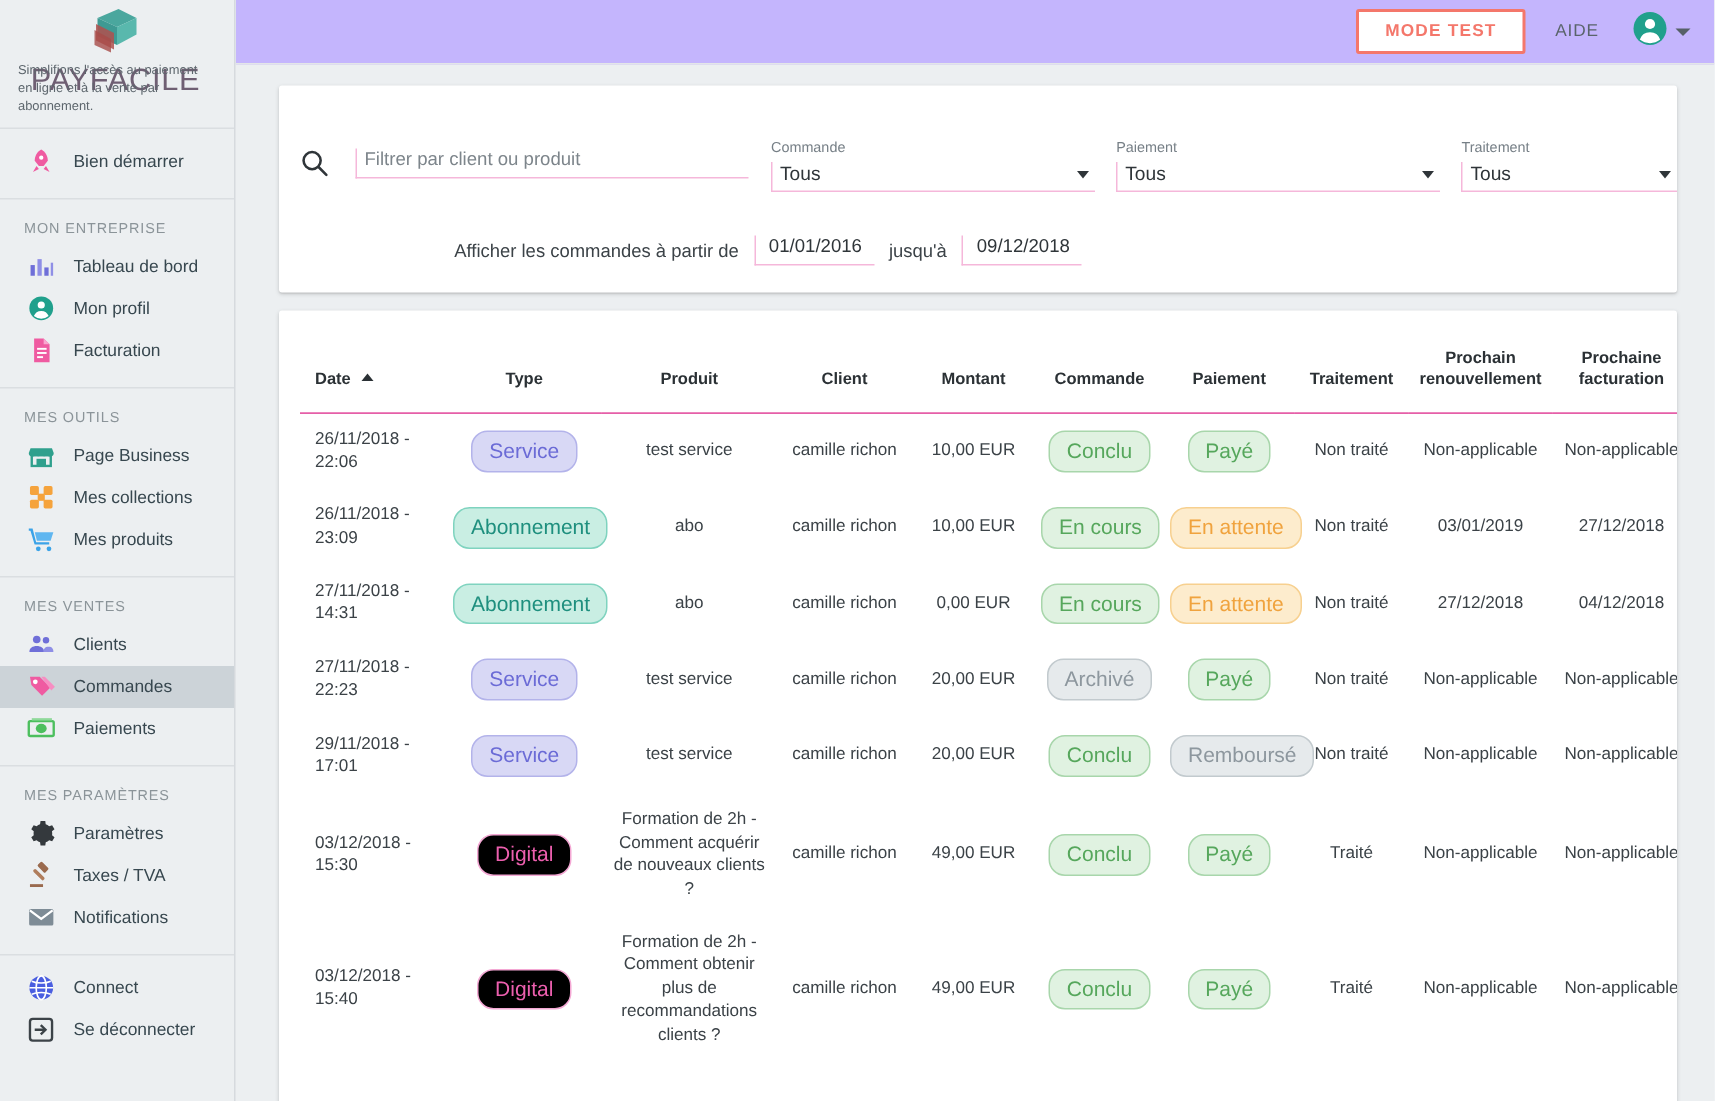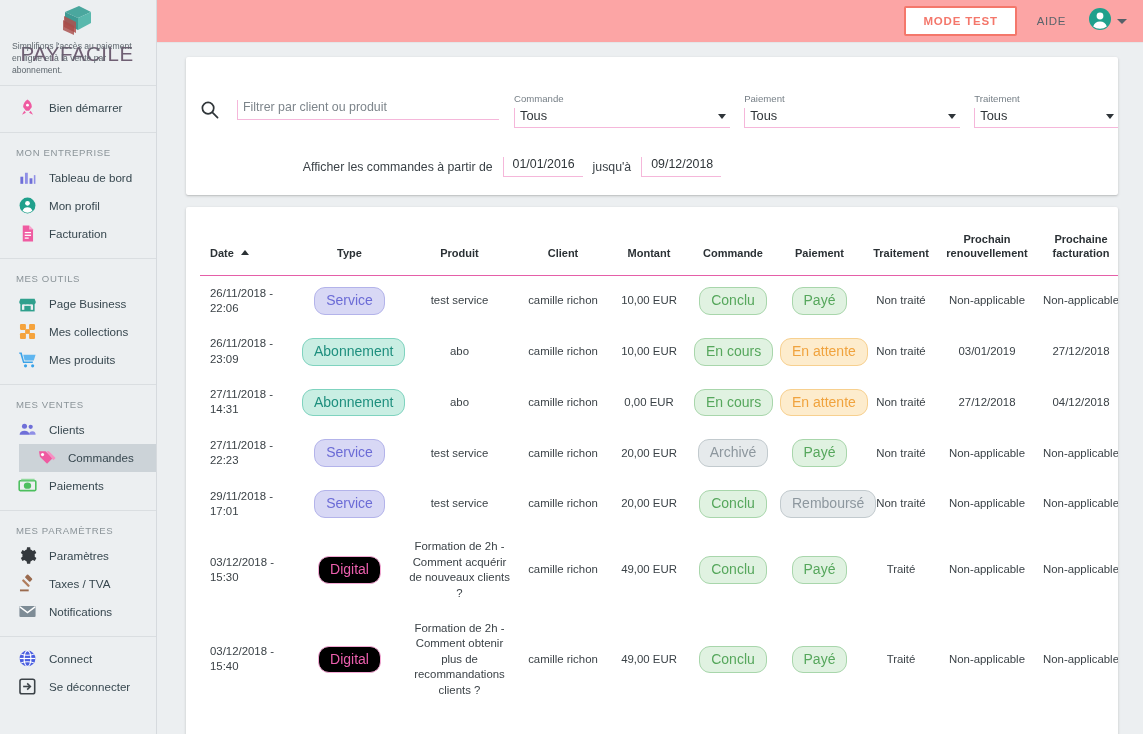--- a/index.html
+++ b/index.html
@@ -34,29 +34,29 @@
   }
   .sb-div { height: 1px; background: #dadee1; margin: 0; }
   .sb-section {
     font-size: 9.6px; letter-spacing: 0.6px; color: #8b9499;
     padding: 14px 0 6px 16px; text-transform: uppercase;
   }
   .sb-item {
     display: flex; align-items: center; gap: 12px;
     padding: 0 0 0 17px; height: 28px; cursor: pointer;
   }
-  .sb-item.active { background: #ccd3d8; margin-left: 19px; }
+  .sb-item.active { background: #ccd3d8; }
   .sb-icon { width: 20px; height: 20px; flex: 0 0 20px; display: flex; align-items: center; justify-content: center; }
   .sb-label { font-size: 11.6px; color: #37474f; }
   .sb-gap { height: 8px; }
 
   
   .main { flex: 1; height: 734px; display: flex; flex-direction: column; background: #eceff1; overflow: hidden; }
   .topbar {
-    height: 43px; background: #fca5a5; display: flex; align-items: center;
+    height: 43px; background: #c4b5fd; display: flex; align-items: center;
     justify-content: flex-end; padding-right: 16px; gap: 0;
     border-bottom: 1px solid #e3e6e8; flex: 0 0 43px;
   }
   .mode-test {
     border: 2px solid #f4776b; color: #f4776b; background: #fff;
     font-size: 11.5px; font-weight: bold; letter-spacing: 0.8px;
     padding: 7px 17px; border-radius: 2px; cursor: pointer;
   }
   .aide {
     font-size: 11.5px; color: #5a646b; letter-spacing: 0.6px;

